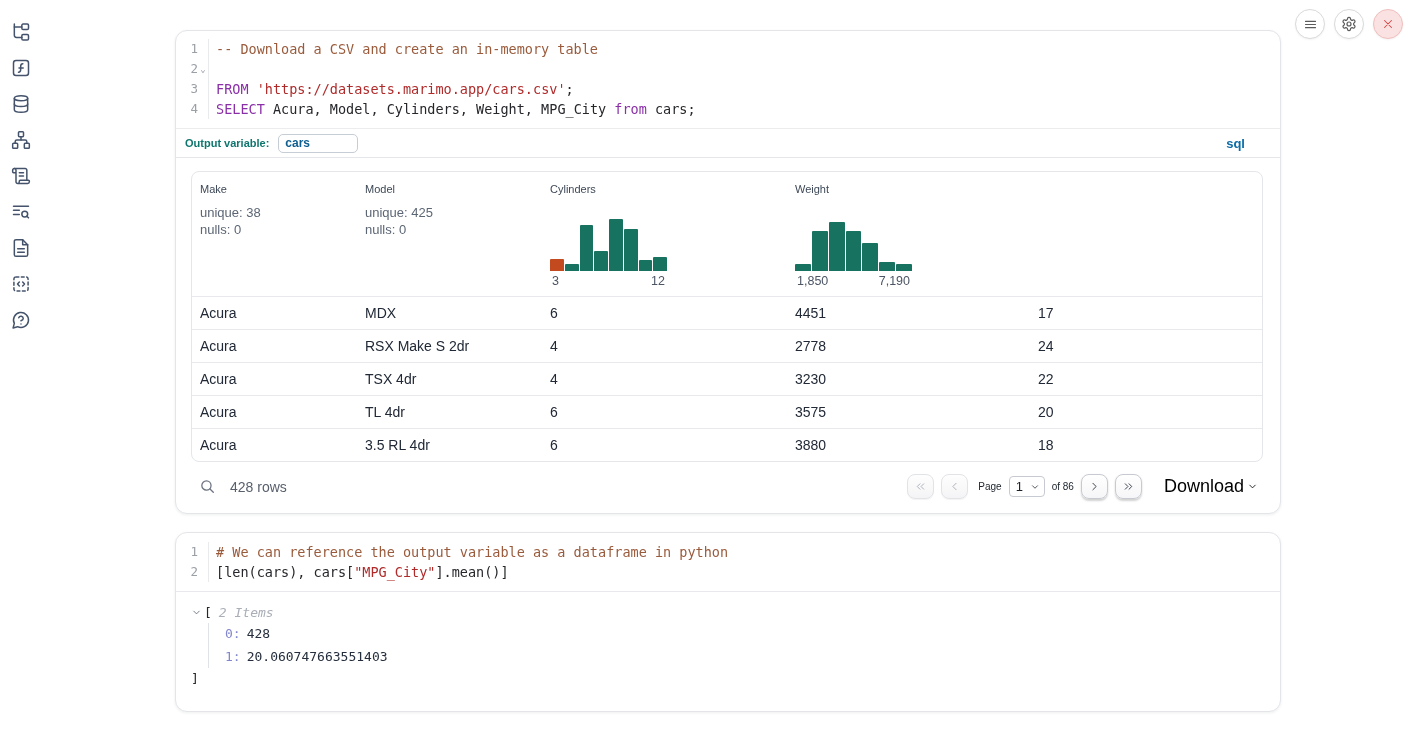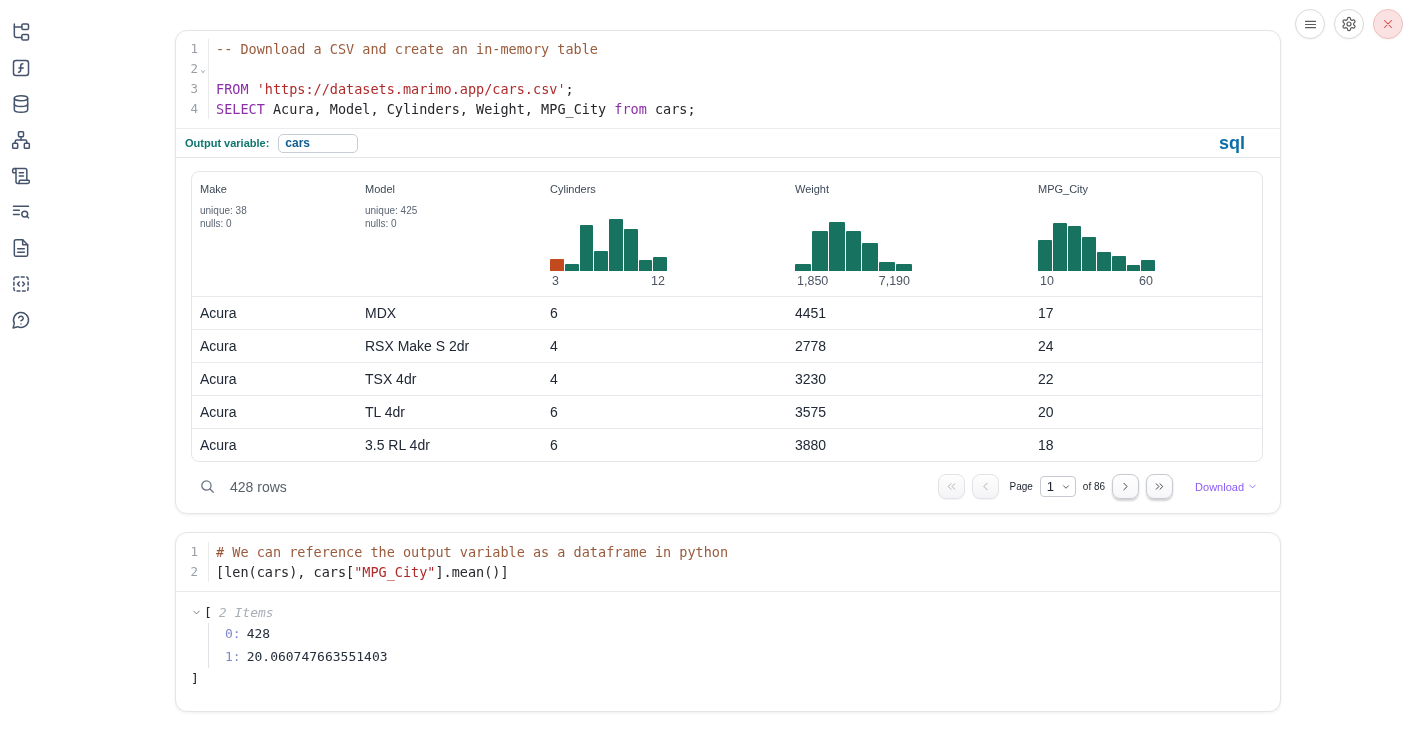--- a/index.html
+++ b/index.html
@@ -56,28 +56,28 @@
   .outvar-row {
     display:flex; align-items:center; height:30px; padding:0 9px;
     border-top:1px solid #ececee; border-bottom:1px solid #e4e6e9;
   }
   .outvar-label { font-size:11px; font-weight:bold; color:#0f766e; }
   .outvar-input {
     margin-left:9px; width:80px; height:19px; border:1px solid #c6cdd5; border-radius:5px;
     padding:0 6px; font-family:"Liberation Sans",sans-serif; font-size:12px; font-weight:bold; color:#0e5e90;
     outline:none; background:#fff;
   }
-  .lang-badge { margin-left:auto; margin-right:26px; font-size:18px; font-weight:bold; color:#0d6da8; }
+  .lang-badge { margin-left:auto; margin-right:26px; font-size:13px; font-weight:bold; color:#0d6da8; }
 
   
   .table-box { margin:13px 17px 0 15px; border:1px solid #e4e6ea; border-radius:8px; overflow:hidden; background:#fff; }
   .thead, .trow { display:grid; grid-template-columns:165px 185px 245px 243px 1fr; }
   .th { height:124px; padding:11px 8px 8px 8px; display:flex; flex-direction:column; cursor:pointer; }
   .th-name { font-size:11px; color:#3d4856; }
-  .th-stats { margin-top:9px; font-size:10px; color:#5c6674; line-height:1.32; }
+  .th-stats { margin-top:9px; font-size:13px; color:#5c6674; line-height:1.32; }
   .hist-wrap { margin-top:auto; width:117px; }
   .hist-bars { display:flex; align-items:flex-end; gap:1px; height:52px; }
   .hist-bars .bar { flex:1; border-radius:1px 1px 0 0; }
   .hist-axis { display:flex; justify-content:space-between; padding:0 2px; margin-top:3px;
                font-size:12.5px; color:#4c5564; }
   .trow { border-top:1px solid #e7e9ec; height:33px; align-items:center; font-size:14px; color:#212936; }
   .td { padding:0 8px; overflow:hidden; white-space:nowrap; }
 
   
   .tfooter { display:flex; align-items:center; margin:12px 22px 0 23px; }
@@ -85,21 +85,21 @@
   .rows-label { margin-left:14px; font-size:14px; color:#58606c; }
   .pager { margin-left:auto; display:flex; align-items:center; gap:7px; }
   .pg-btn { width:27px; height:25px; border-radius:8px; display:flex; align-items:center; justify-content:center; cursor:pointer; }
   .pg-btn.disabled { border:1px solid #e2e3e6; color:#abb0b8; background:linear-gradient(#fefefe,#f4f4f6); box-shadow:0 1px 1px rgba(0,0,0,0.05); }
   .pg-btn.enabled  { border:1px solid #c7cad0; color:#3a414b; background:linear-gradient(#ffffff,#f6f6f8); box-shadow:0 1.5px 2px rgba(0,0,0,0.18); }
   .page-word, .of-word { font-size:10px; color:#1b222c; }
   .page-word { margin-left:3px; }
   .page-select { width:36px; height:21px; border:1px solid #c7cad0; border-radius:4px; background:#fff;
                  display:flex; align-items:center; justify-content:space-between; padding:0 4px 0 6px;
                  font-size:13px; color:#1b222c; cursor:pointer; }
-  .download-link { margin-left:15px; display:flex; align-items:center; gap:3px; color:#8b5cf6; font-size:11px; cursor:pointer;text-align:center; }
+  .download-link { margin-left:15px; display:flex; align-items:center; gap:3px; color:#000000; font-size:18px; cursor:pointer;text-align:center; }
 
   
   .card-2 .code-editor { border-bottom:1px solid #e7e9ec; padding:9px 0; }
   .tree-output { padding:13px 0 0 15px; font-family:"DejaVu Sans Mono", monospace; font-size:13px; color:#26272b; }
   .tree-head { display:flex; align-items:center; }
   .tree-head .chev { color:#5b6472; margin-right:2px; cursor:pointer; }
   .tree-items-label { font-style:italic; color:#a9aeb7; margin-left:7px; }
   .tree-body { margin-left:17px; border-left:1px solid #dfe2e6; padding-left:16px; margin-top:3px; }
   .tree-row { line-height:22.5px; }
   .tree-idx { color:#8286cc; }
@@ -276,39 +276,20 @@
               <div class="bar" style="height: 28px; background: rgb(23, 115, 95);"></div>
               <div class="bar" style="height: 9px; background: rgb(23, 115, 95);"></div>
               <div class="bar" style="height: 7px; background: rgb(23, 115, 95);"></div>
             </div>
             <div class="hist-axis">
               <span>1,850</span>
               <span>7,190</span>
             </div>
           </div>
         </div>
-        <div class="th">
-          <div class="th-name">MPG_City</div>
-          <div class="hist-wrap">
-            <div class="hist-bars">
-              <div class="bar" style="height: 31px; background: rgb(23, 115, 95);"></div>
-              <div class="bar" style="height: 48px; background: rgb(23, 115, 95);"></div>
-              <div class="bar" style="height: 45px; background: rgb(23, 115, 95);"></div>
-              <div class="bar" style="height: 34px; background: rgb(23, 115, 95);"></div>
-              <div class="bar" style="height: 19px; background: rgb(23, 115, 95);"></div>
-              <div class="bar" style="height: 15px; background: rgb(23, 115, 95);"></div>
-              <div class="bar" style="height: 6px; background: rgb(23, 115, 95);"></div>
-              <div class="bar" style="height: 11px; background: rgb(23, 115, 95);"></div>
-            </div>
-            <div class="hist-axis">
-              <span>10</span>
-              <span>60</span>
-            </div>
-          </div>
-        </div>
       </div>
     <div id="tbody">
         <div class="trow">
           <div class="td">Acura</div>
           <div class="td">MDX</div>
           <div class="td">6</div>
           <div class="td">4451</div>
           <div class="td">17</div>
         </div>
         <div class="trow">

